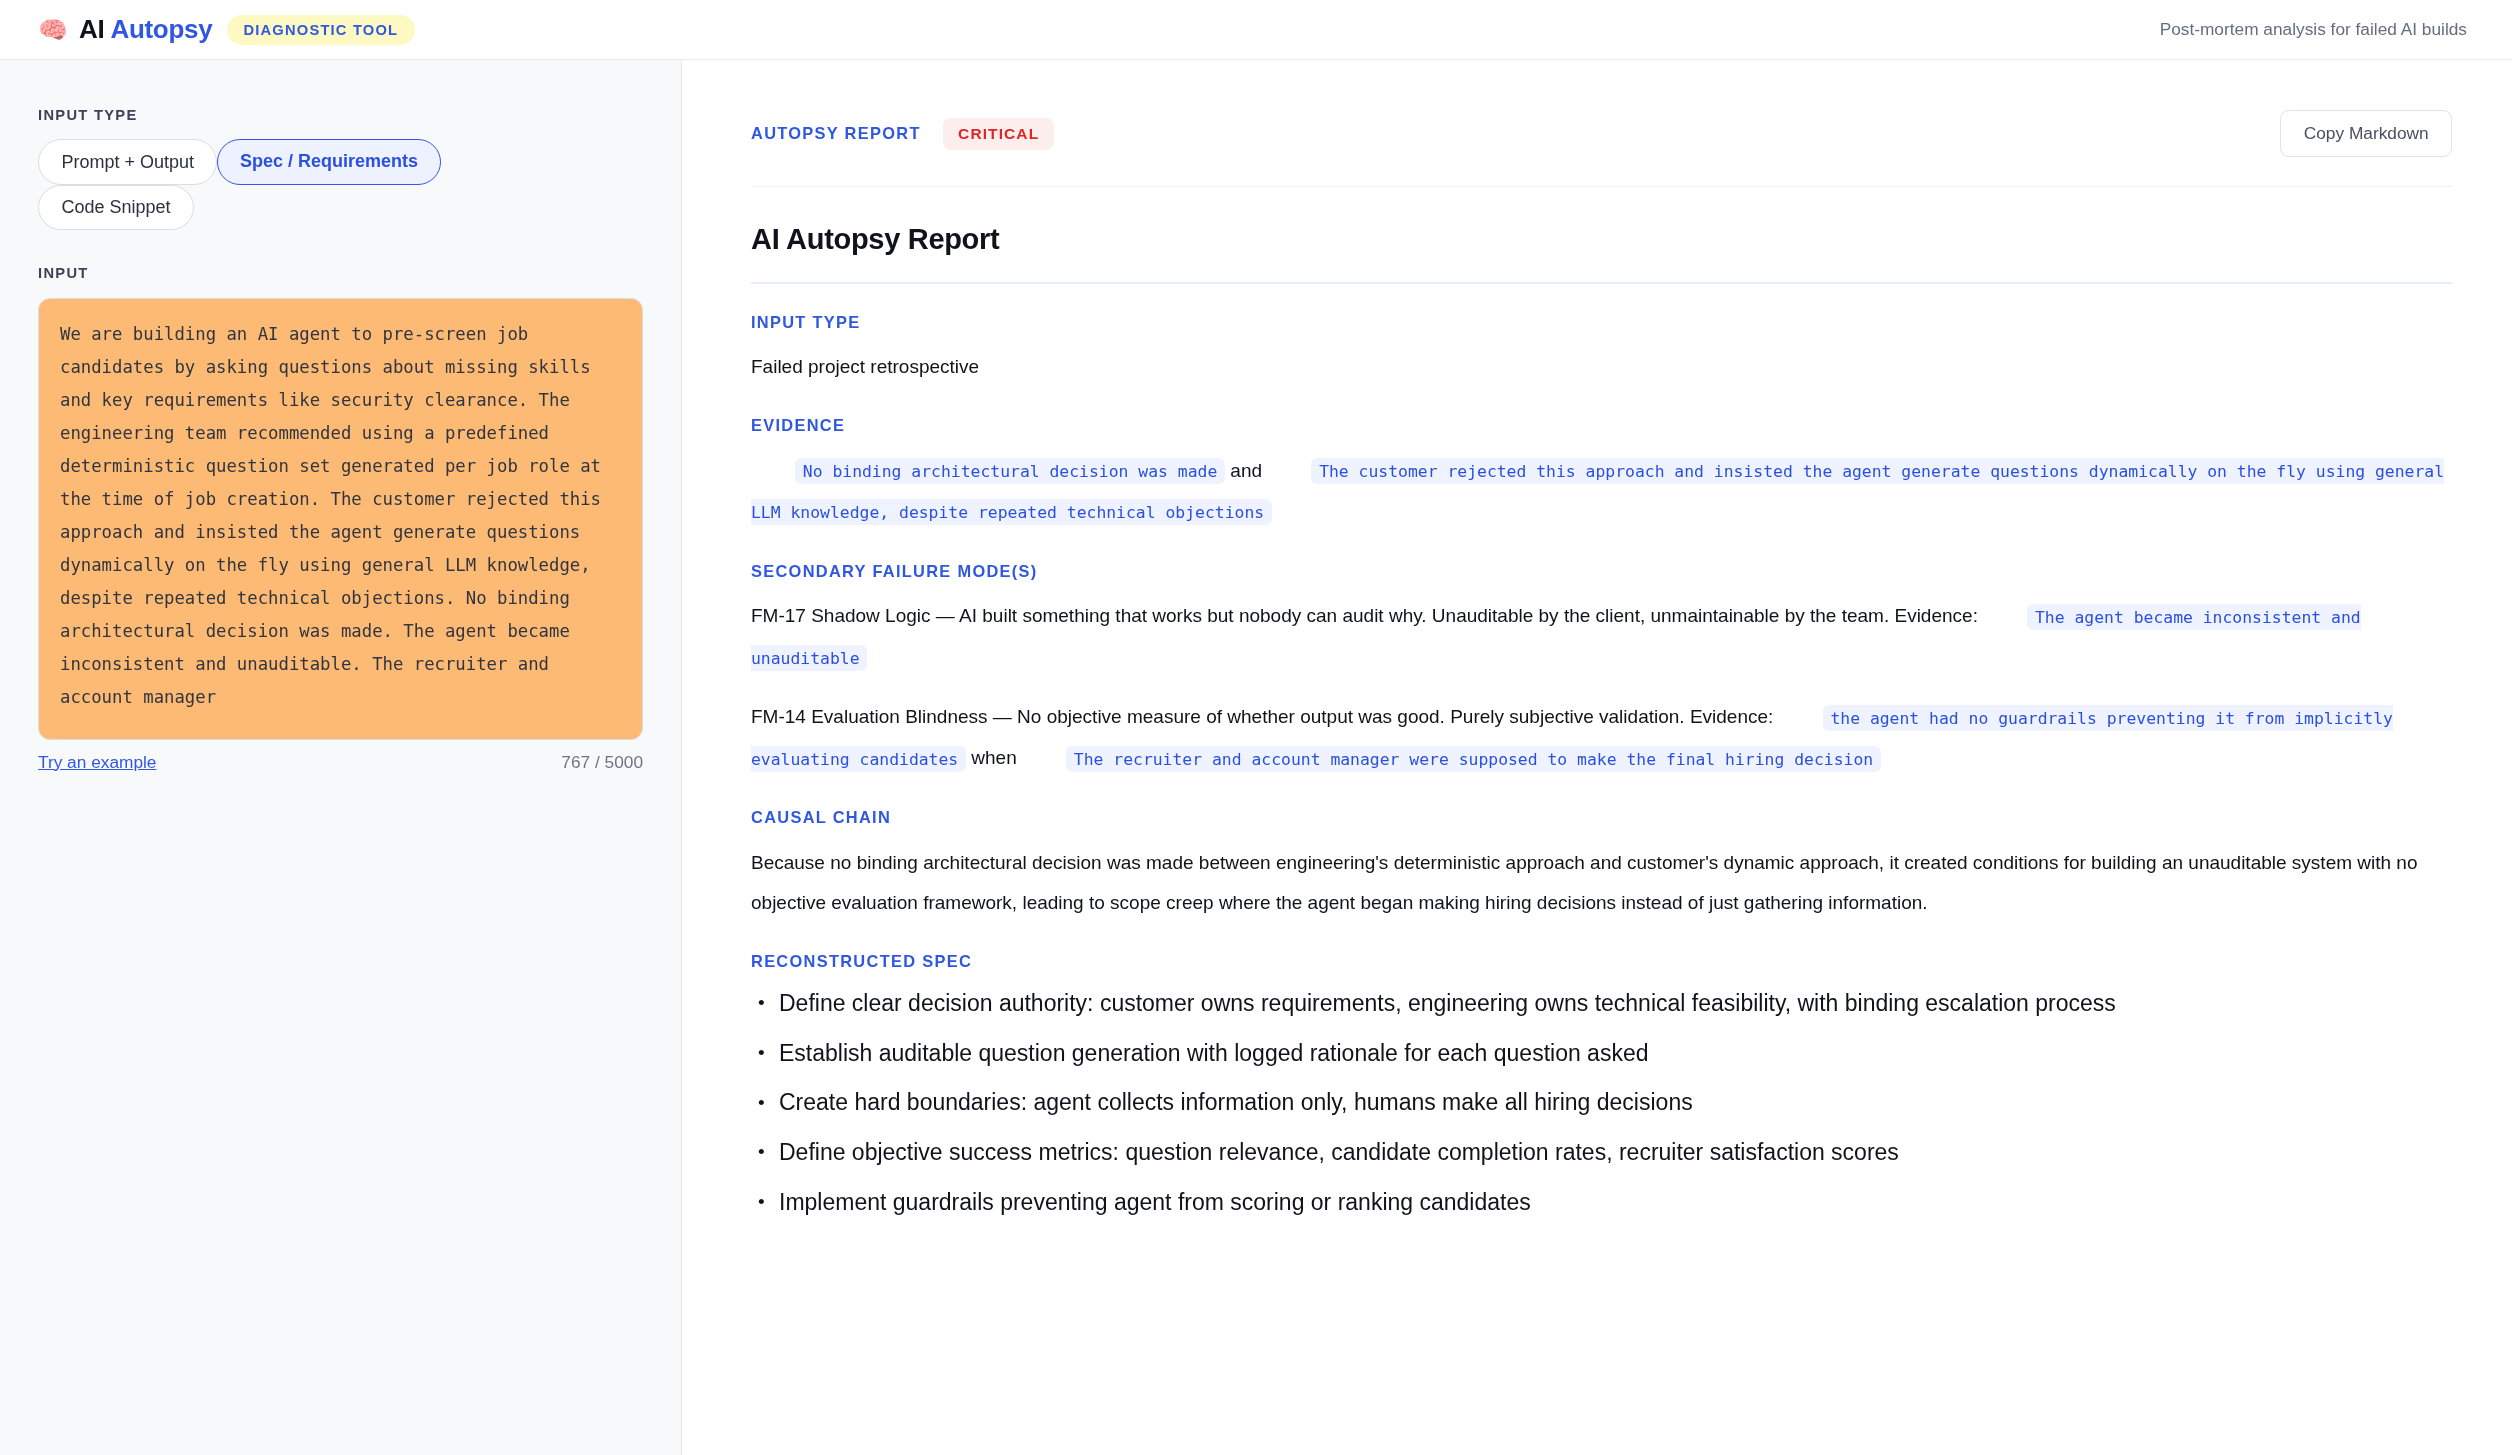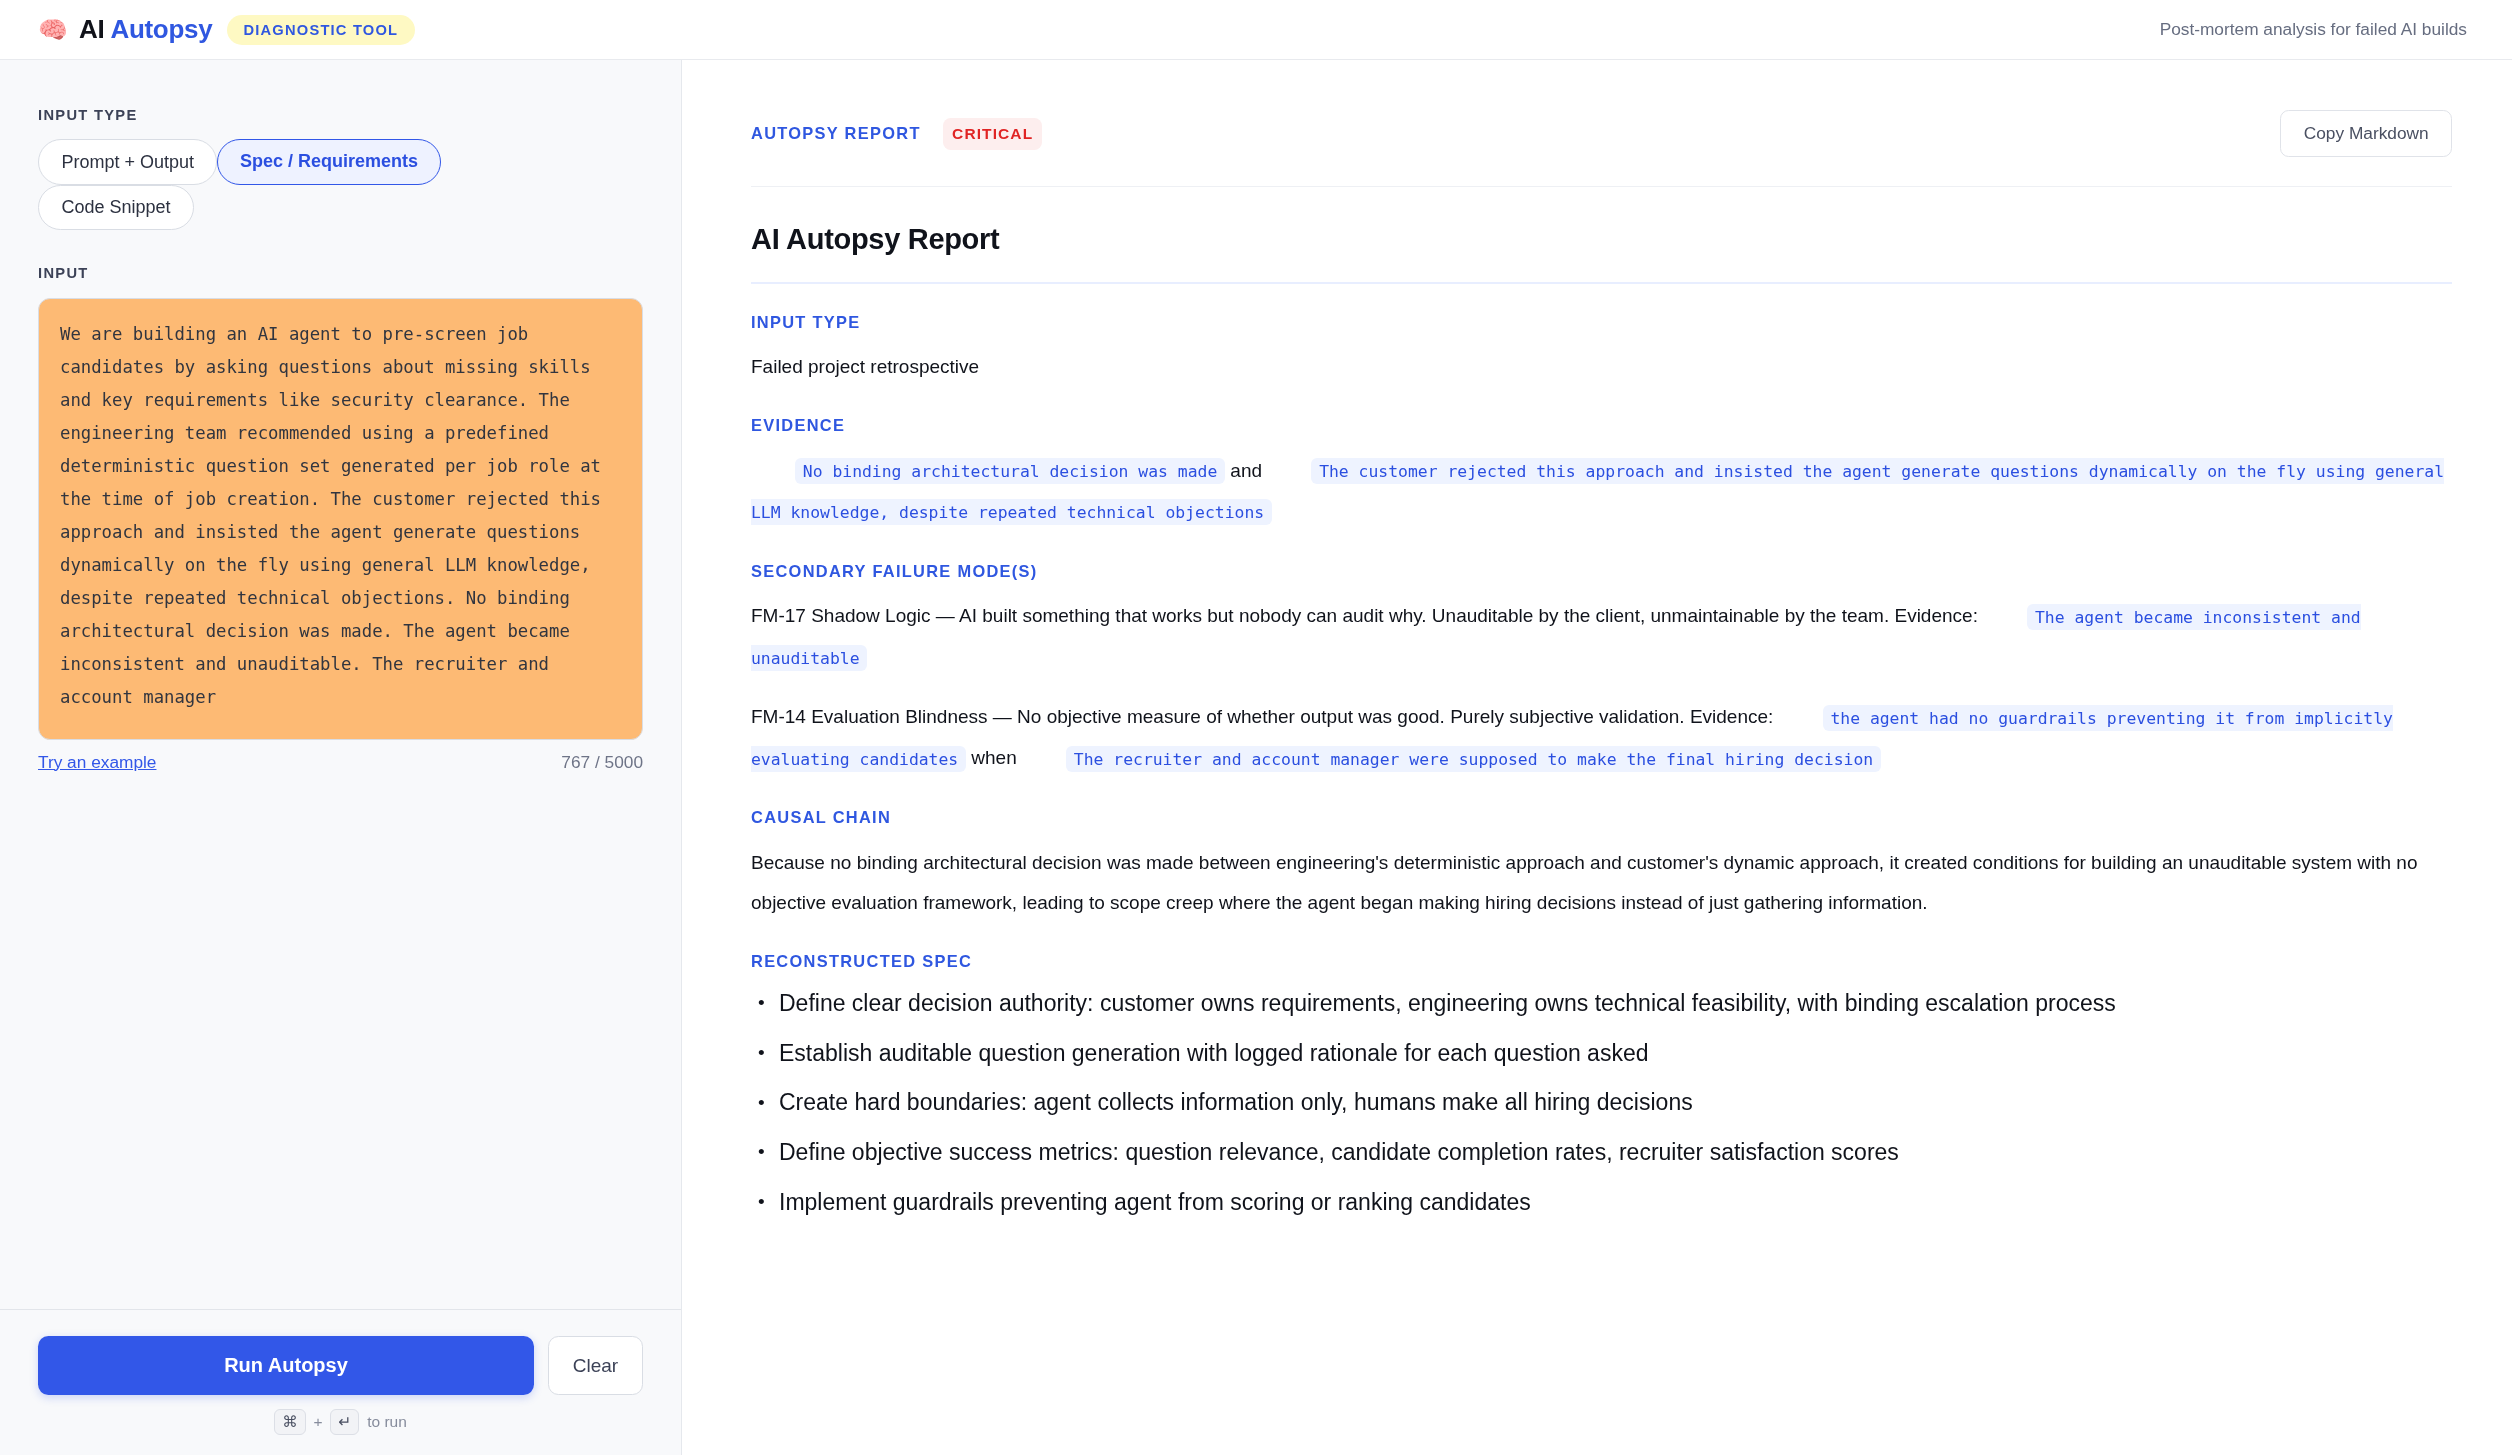--- a/index.html
+++ b/index.html
@@ -128,21 +128,21 @@
   }
   .report-head { display: flex; align-items: center; }
   .report-kicker {
     color: #2f57e0; font-size: 16.4px; font-weight: 700;
     letter-spacing: 1.3px; text-transform: uppercase;
   }
   .severity {
     margin-left: 22.4px;
     background: #fdeeee; color: #e02424;
     font-size: 15.5px; font-weight: 700; letter-spacing: 1.1px;
-    padding: 7px 9px; border-radius: 7.8px;
+    padding: 7px 15px; border-radius: 7.8px;
   }
   .btn-copy {
     margin-left: auto;
     background: #ffffff; border: 0.9px solid #e0e3e9;
     border-radius: 8.6px; padding: 12px 22.4px;
     font-size: 17.3px; color: #4a5062; cursor: pointer;
   }
   .rule { height: 0.9px; background: #eef0f4; margin: 29px 0 0 0; }
   .report-title {
     font-size: 29px; font-weight: 700; color: #10131b;
@@ -212,32 +212,20 @@
         <div class="textarea-box">
           <div class="textarea-text">We are building an AI agent to pre-screen job candidates by asking questions about missing skills and key requirements like security clearance. The engineering team recommended using a predefined deterministic question set generated per job role at the time of job creation. The customer rejected this approach and insisted the agent generate questions dynamically on the fly using general LLM knowledge, despite repeated technical objections. No binding architectural decision was made. The agent became inconsistent and unauditable. The recruiter and account manager</div>
         </div>
 
         <div class="under-input">
           <span class="try-link">Try an example</span>
           <span class="counter">767 / 5000</span>
         </div>
       </div>
 
-      <div class="sidebar-footer">
-        <div class="footer-actions">
-          <button class="btn-run">Run Autopsy</button>
-          <button class="btn-clear">Clear</button>
-        </div>
-        <div class="kbd-hint">
-          <span class="kbd">⌘</span>
-          <span>+</span>
-          <span class="kbd">↵</span>
-          <span>to run</span>
-        </div>
-      </div>
     </div>
 
     <div class="main">
 
       <div class="report-head">
         <span class="report-kicker">AUTOPSY REPORT</span>
         <span class="severity">CRITICAL</span>
         <button class="btn-copy">Copy Markdown</button>
       </div>
 

